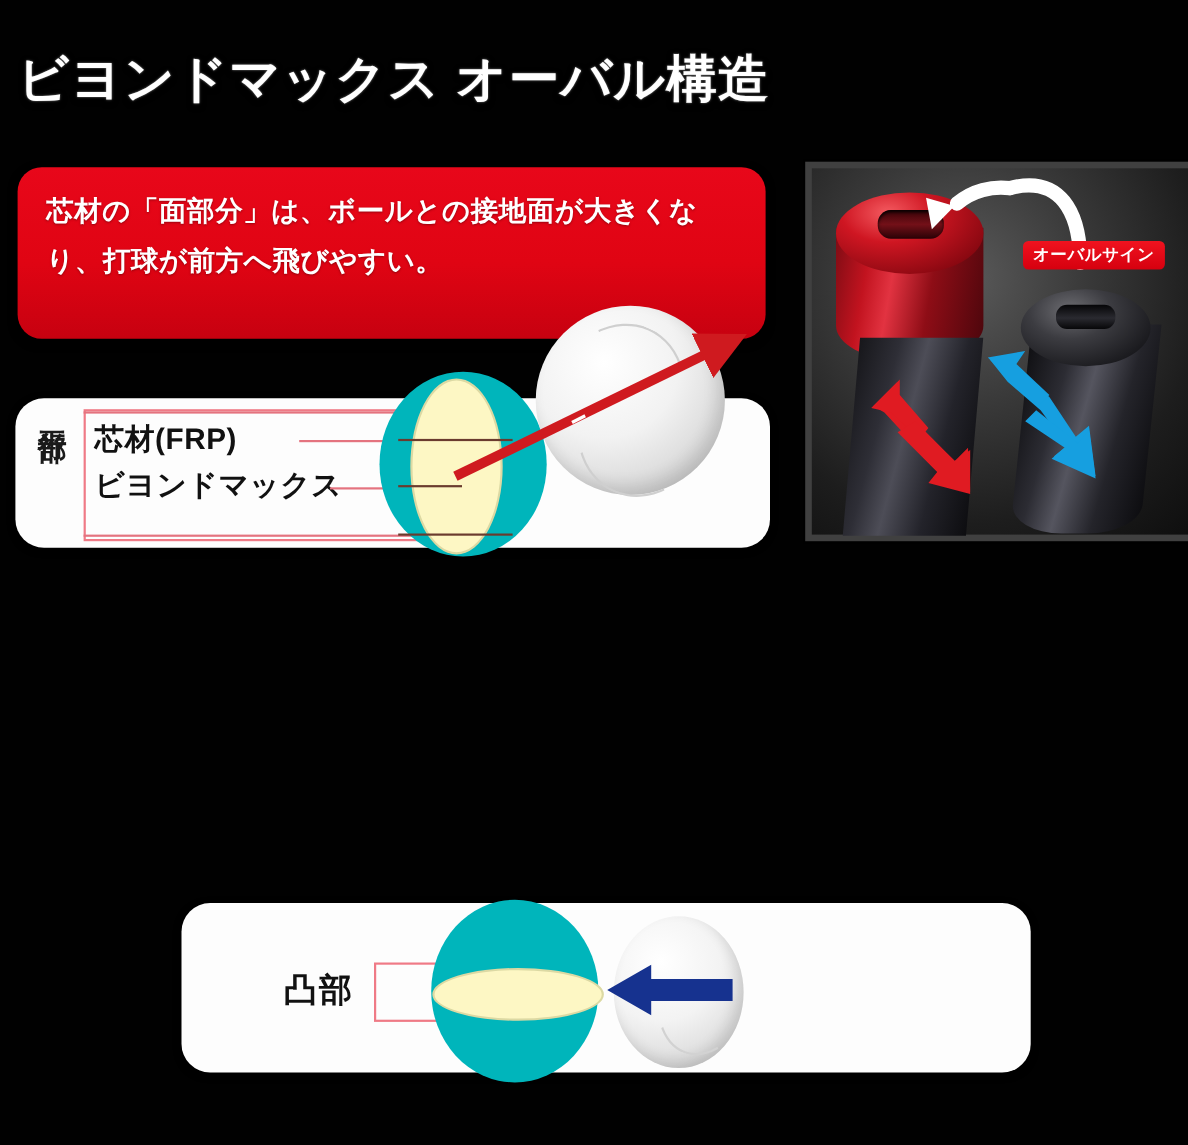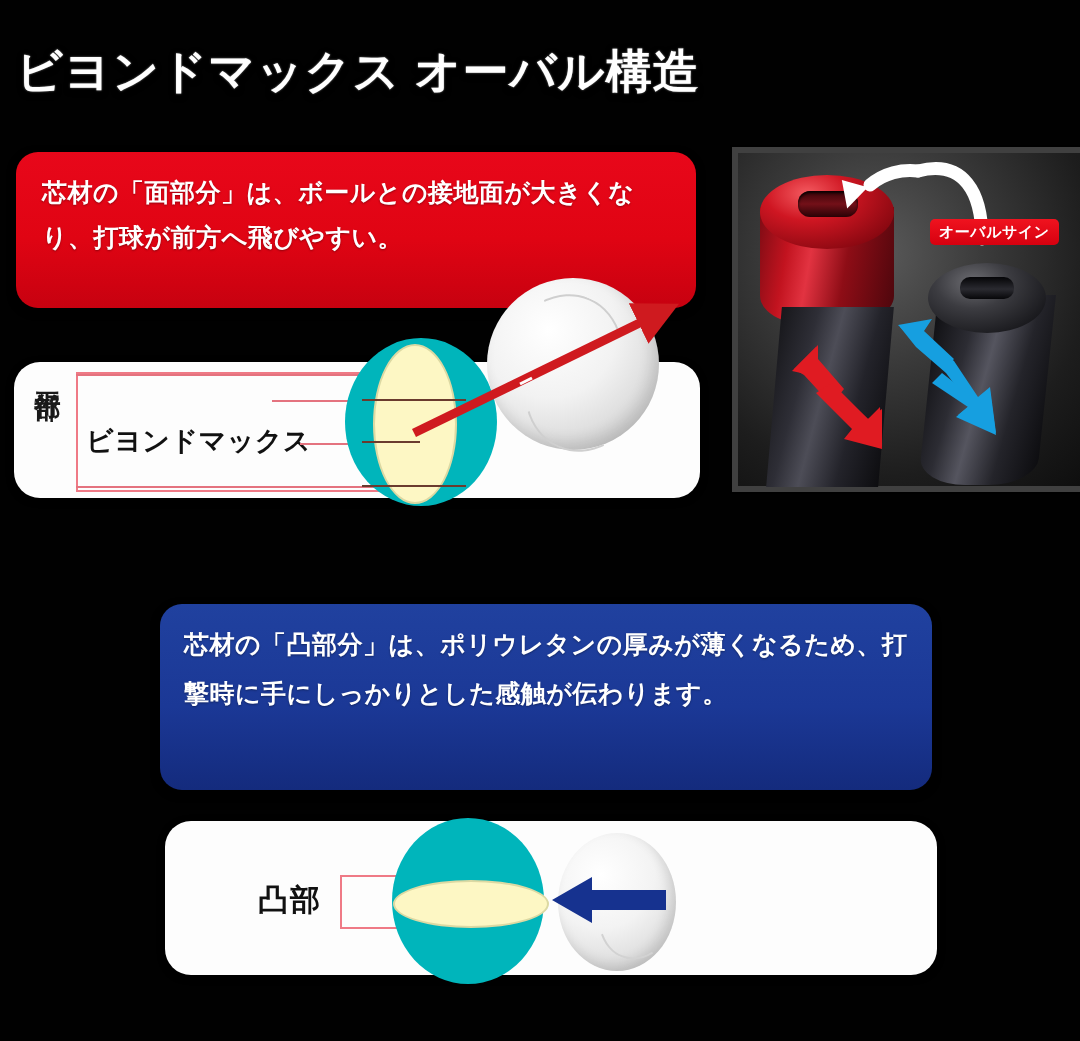--- a/index.html
+++ b/index.html
@@ -364,20 +364,21 @@
   </div>
 
   <div class="white-panel" id="panel-top"></div>
 
   <div id="vert-label">平行部</div>
 
   <div id="label-box"></div>
   <div class="leader" id="lead-top"></div>
   <div class="leader" id="lead-bot"></div>
 
+  <div id="lbl-core">芯材(FRP)</div>
   <div class="leader" id="lead-core"></div>
 
   <div id="lbl-poly">ビヨンドマックス</div>
   <div class="leader" id="lead-poly"></div>
 
   <div id="teal-top"></div>
   <div id="yellow-top"></div>
   <div class="tick" id="tick-a"></div>
   <div class="tick" id="tick-b"></div>
   <div class="tick" id="tick-c"></div>
@@ -389,23 +390,20 @@
   <svg id="red-arrow" viewBox="0 0 290 160">
     <defs>
       <marker id="headRed" markerWidth="5" markerHeight="5" refX="2.4" refY="2.5" orient="auto">
         <path d="M0,0 L5,2.5 L0,5 Z" fill="#cf1a1f"></path>
       </marker>
     </defs>
     <line x1="14" y1="145" x2="258" y2="26" stroke="#cf1a1f" stroke-width="9" marker-end="url(#headRed)"></line>
     <line x1="120" y1="96" x2="132" y2="90" stroke="#fdfdfd" stroke-width="3"></line>
   </svg>
 
-  <div id="blue-callout">
-    <div class="ctext">芯材の「凸部分」は、ポリウレタンの厚みが薄くなるため、打撃時に手にしっかりとした感触が伝わります。</div>
-  </div>
 
   <div class="white-panel" id="panel-bottom"></div>
 
   <div id="lbl-convex">凸部</div>
   <div id="convex-box"></div>
 
   <div id="teal-bot"></div>
   <div id="yellow-bot"></div>
 
   <div id="ball-bot"></div>

